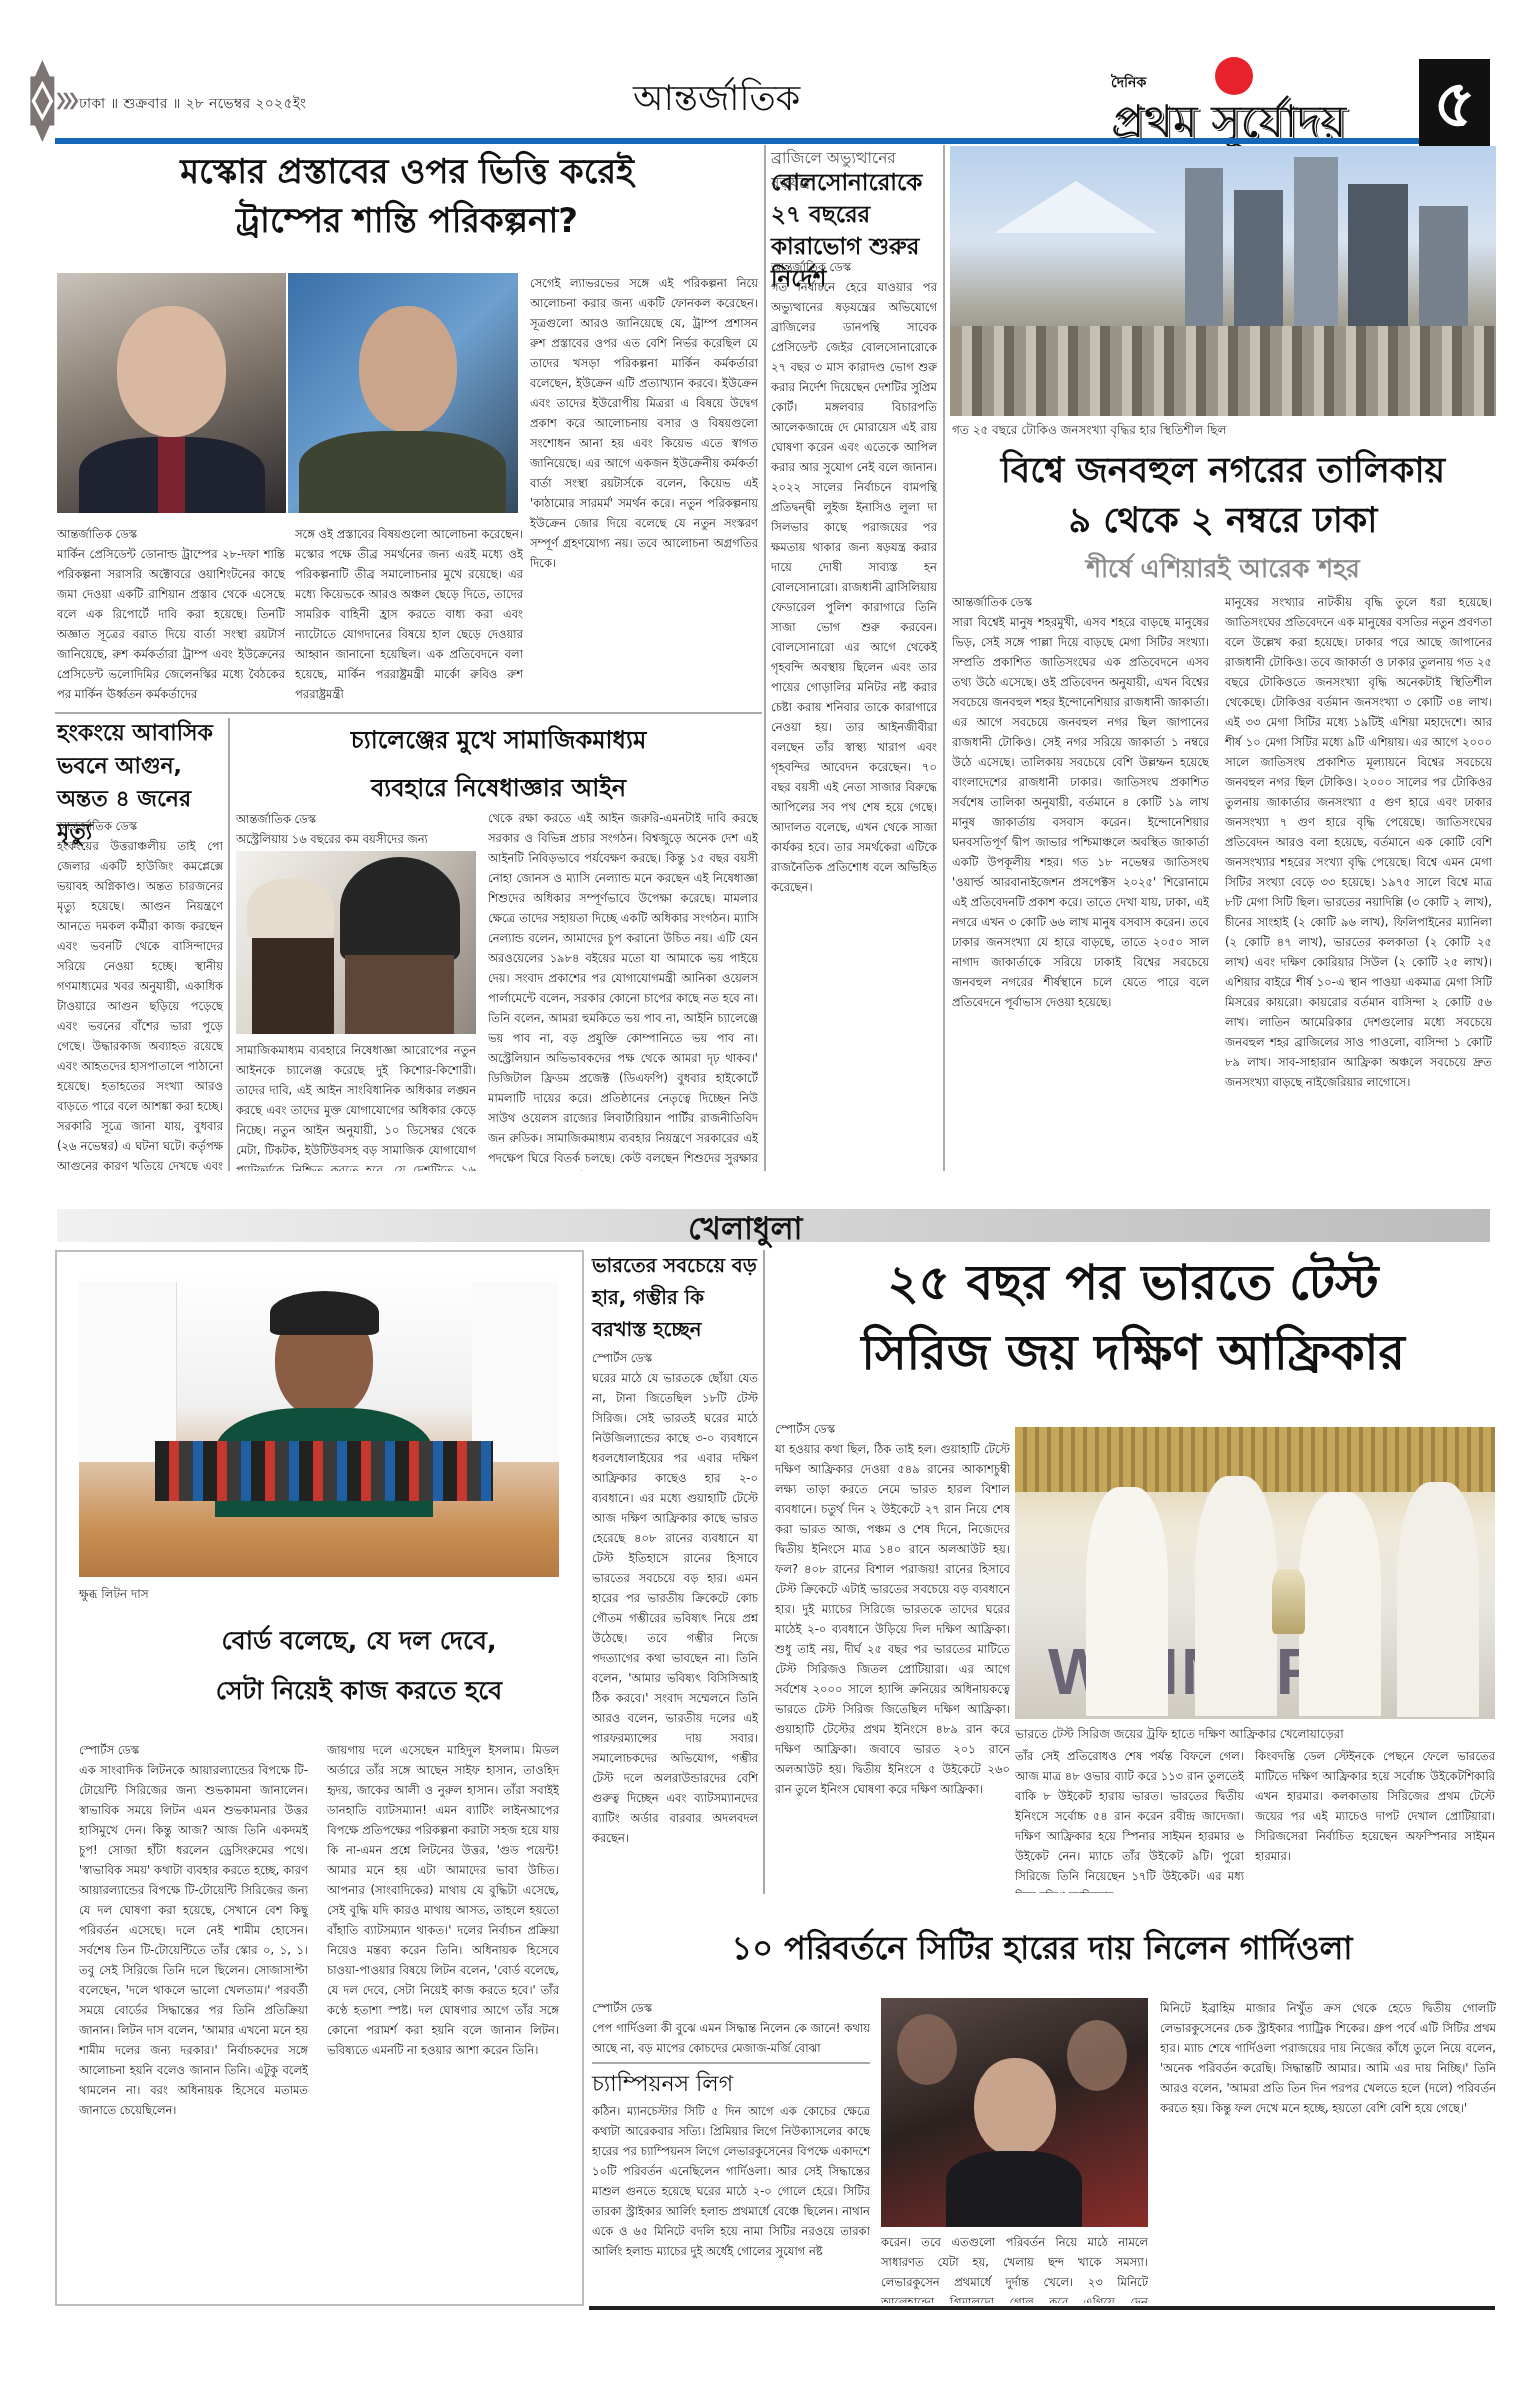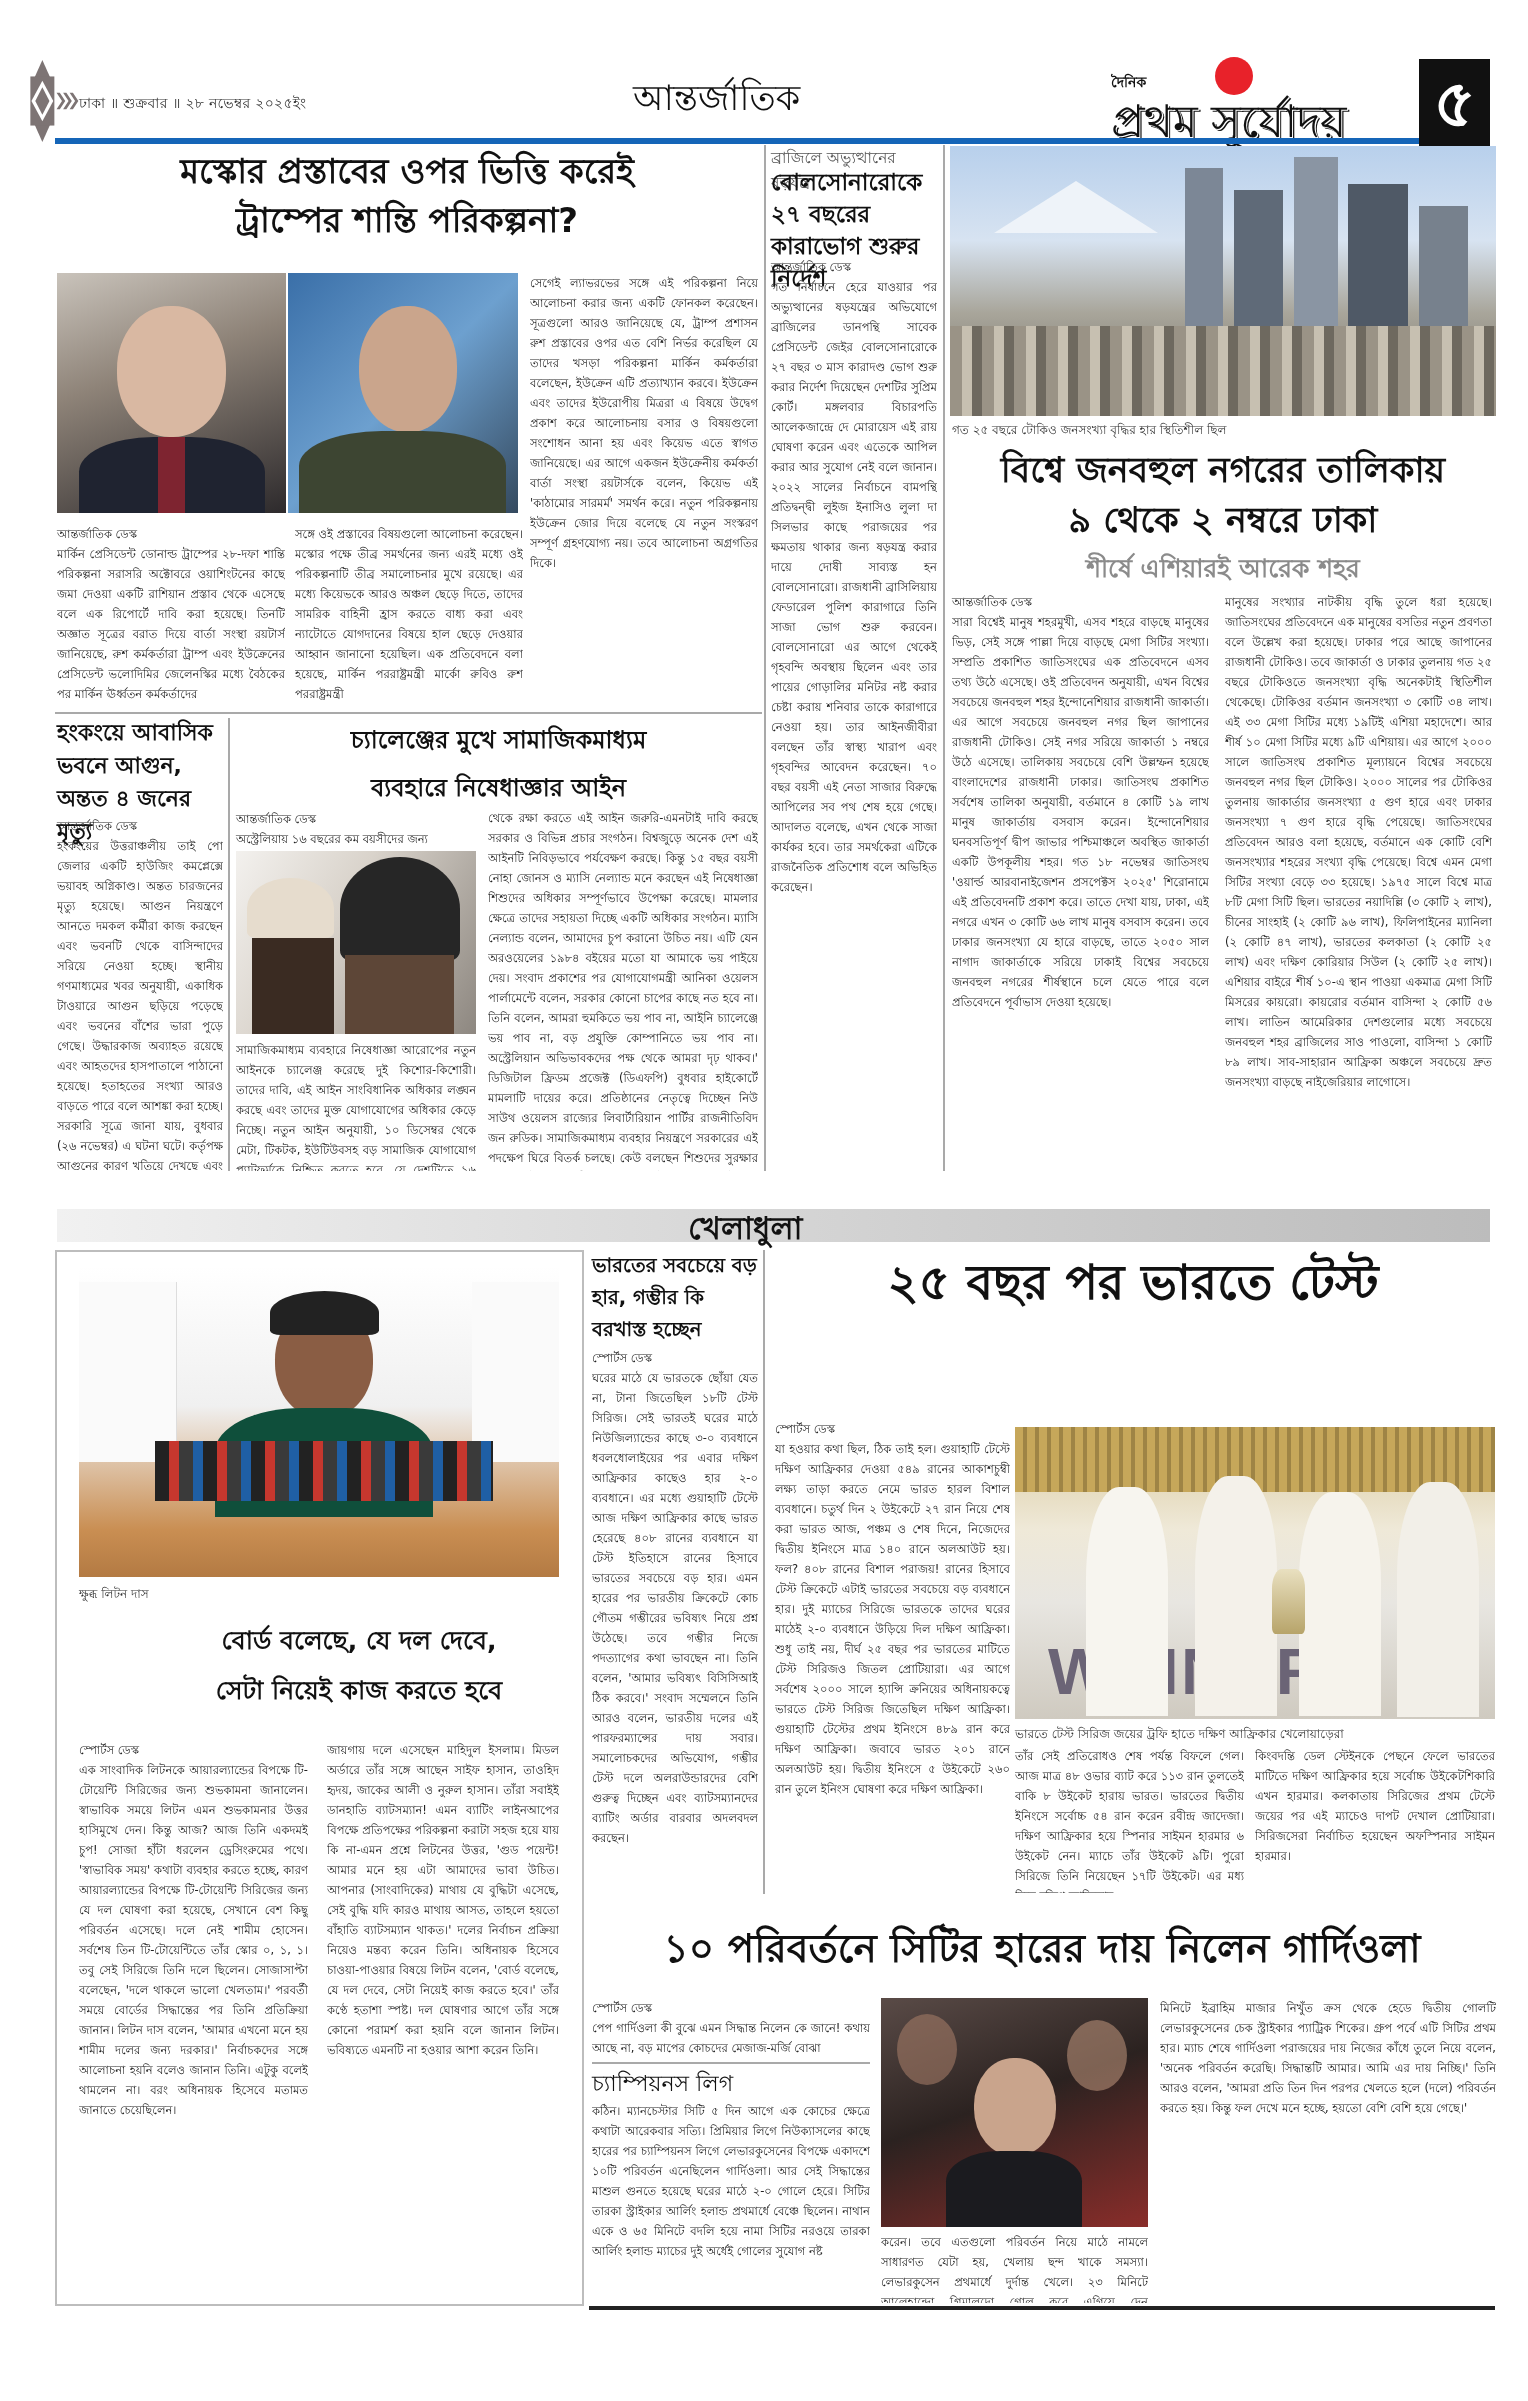--- a/index.html
+++ b/index.html
@@ -151,37 +151,38 @@
 <div class="abs body-text" style="left:79px; top:1760px; width:229px; height:540px; overflow:hidden;">এক সাংবাদিক লিটনকে আয়ারল্যান্ডের বিপক্ষে টি-টোয়েন্টি সিরিজের জন্য শুভকামনা জানালেন। স্বাভাবিক সময়ে লিটন এমন শুভকামনার উত্তর হাসিমুখে দেন। কিন্তু আজ? আজ তিনি একদমই চুপ! সোজা হাঁটা ধরলেন ড্রেসিংরুমের পথে। 'স্বাভাবিক সময়' কথাটা ব্যবহার করতে হচ্ছে, কারণ আয়ারল্যান্ডের বিপক্ষে টি-টোয়েন্টি সিরিজের জন্য যে দল ঘোষণা করা হয়েছে, সেখানে বেশ কিছু পরিবর্তন এসেছে। দলে নেই শামীম হোসেন। সর্বশেষ তিন টি-টোয়েন্টিতে তাঁর স্কোর ০, ১, ১। তবু সেই সিরিজে তিনি দলে ছিলেন। সোজাসাপ্টা বলেছেন, 'দলে থাকলে ভালো খেলতাম।' পরবর্তী সময়ে বোর্ডের সিদ্ধান্তের পর তিনি প্রতিক্রিয়া জানান। লিটন দাস বলেন, 'আমার এখনো মনে হয় শামীম দলের জন্য দরকার।' নির্বাচকদের সঙ্গে আলোচনা হয়নি বলেও জানান তিনি। এটুকু বলেই থামলেন না। বরং অধিনায়ক হিসেবে মতামত জানাতে চেয়েছিলেন।</div>
 <div class="abs body-text" style="left:327px; top:1740px; width:232px; height:561px; overflow:hidden;">জায়গায় দলে এসেছেন মাহিদুল ইসলাম। মিডল অর্ডারে তাঁর সঙ্গে আছেন সাইফ হাসান, তাওহিদ হৃদয়, জাকের আলী ও নুরুল হাসান। তাঁরা সবাইই ডানহাতি ব্যাটসম্যান! এমন ব্যাটিং লাইনআপের বিপক্ষে প্রতিপক্ষের পরিকল্পনা করাটা সহজ হয়ে যায় কি না-এমন প্রশ্নে লিটনের উত্তর, 'গুড পয়েন্ট! আমার মনে হয় এটা আমাদের ভাবা উচিত। আপনার (সাংবাদিকের) মাথায় যে বুদ্ধিটা এসেছে, সেই বুদ্ধি যদি কারও মাথায় আসত, তাহলে হয়তো বাঁহাতি ব্যাটসম্যান থাকত।' দলের নির্বাচন প্রক্রিয়া নিয়েও মন্তব্য করেন তিনি। অধিনায়ক হিসেবে চাওয়া-পাওয়ার বিষয়ে লিটন বলেন, 'বোর্ড বলেছে, যে দল দেবে, সেটা নিয়েই কাজ করতে হবে।' তাঁর কণ্ঠে হতাশা স্পষ্ট। দল ঘোষণার আগে তাঁর সঙ্গে কোনো পরামর্শ করা হয়নি বলে জানান লিটন। ভবিষ্যতে এমনটি না হওয়ার আশা করেন তিনি।</div>
 
 <div class="vrule" style="left:763px; top:1250px; height:644px;"></div>
 <div class="abs" style="left:592px; top:1250px; width:166px; font-size:19.6px; line-height:32px; font-weight:bold; color:#111;">ভারতের সবচেয়ে বড় হার, গম্ভীর কি বরখাস্ত হচ্ছেন</div>
 <div class="abs desk" style="left:592px; top:1348px;">স্পোর্টস ডেস্ক</div>
 <div class="abs body-text" style="left:592px; top:1368px; width:166px; height:524px; overflow:hidden;">ঘরের মাঠে যে ভারতকে ছোঁয়া যেত না, টানা জিতেছিল ১৮টি টেস্ট সিরিজ। সেই ভারতই ঘরের মাঠে নিউজিল্যান্ডের কাছে ৩-০ ব্যবধানে ধবলধোলাইয়ের পর এবার দক্ষিণ আফ্রিকার কাছেও হার ২-০ ব্যবধানে। এর মধ্যে গুয়াহাটি টেস্টে আজ দক্ষিণ আফ্রিকার কাছে ভারত হেরেছে ৪০৮ রানের ব্যবধানে যা টেস্ট ইতিহাসে রানের হিসাবে ভারতের সবচেয়ে বড় হার। এমন হারের পর ভারতীয় ক্রিকেটে কোচ গৌতম গম্ভীরের ভবিষ্যৎ নিয়ে প্রশ্ন উঠেছে। তবে গম্ভীর নিজে পদত্যাগের কথা ভাবছেন না। তিনি বলেন, 'আমার ভবিষ্যৎ বিসিসিআই ঠিক করবে।' সংবাদ সম্মেলনে তিনি আরও বলেন, ভারতীয় দলের এই পারফরম্যান্সের দায় সবার। সমালোচকদের অভিযোগ, গম্ভীর টেস্ট দলে অলরাউন্ডারদের বেশি গুরুত্ব দিচ্ছেন এবং ব্যাটসম্যানদের ব্যাটিং অর্ডার বারবার অদলবদল করছেন।</div>
 
 <div class="abs headline" style="left:770px; top:1247px; width:726px; font-size:48px; line-height:70px;">
   <div>২৫ বছর পর ভারতে টেস্ট</div>
+  <div>সিরিজ জয় দক্ষিণ আফ্রিকার</div>
 </div>
 <div class="abs desk" style="left:775px; top:1419px;">স্পোর্টস ডেস্ক</div>
 <div class="abs body-text" style="left:775px; top:1439px; width:235px; height:453px; overflow:hidden;">যা হওয়ার কথা ছিল, ঠিক তাই হল। গুয়াহাটি টেস্টে দক্ষিণ আফ্রিকার দেওয়া ৫৪৯ রানের আকাশচুম্বী লক্ষ্য তাড়া করতে নেমে ভারত হারল বিশাল ব্যবধানে। চতুর্থ দিন ২ উইকেটে ২৭ রান নিয়ে শেষ করা ভারত আজ, পঞ্চম ও শেষ দিনে, নিজেদের দ্বিতীয় ইনিংসে মাত্র ১৪০ রানে অলআউট হয়। ফল? ৪০৮ রানের বিশাল পরাজয়! রানের হিসাবে টেস্ট ক্রিকেটে এটাই ভারতের সবচেয়ে বড় ব্যবধানে হার। দুই ম্যাচের সিরিজে ভারতকে তাদের ঘরের মাঠেই ২-০ ব্যবধানে উড়িয়ে দিল দক্ষিণ আফ্রিকা। শুধু তাই নয়, দীর্ঘ ২৫ বছর পর ভারতের মাটিতে টেস্ট সিরিজও জিতল প্রোটিয়ারা। এর আগে সর্বশেষ ২০০০ সালে হ্যান্সি ক্রনিয়ের অধিনায়কত্বে ভারতে টেস্ট সিরিজ জিতেছিল দক্ষিণ আফ্রিকা। গুয়াহাটি টেস্টের প্রথম ইনিংসে ৪৮৯ রান করে দক্ষিণ আফ্রিকা। জবাবে ভারত ২০১ রানে অলআউট হয়। দ্বিতীয় ইনিংসে ৫ উইকেটে ২৬০ রান তুলে ইনিংস ঘোষণা করে দক্ষিণ আফ্রিকা।</div>
 <div class="photo" style="left:1015px; top:1427px; width:480px; height:292px; background:linear-gradient(180deg,#d8c79a 0%,#efe9d8 35%,#e8e6e1 60%,#cfcac0 100%);">
   <div style="position:absolute; left:0; top:0; width:480px; height:65px; background:repeating-linear-gradient(90deg,#c6a75a 0 7.6px,#9e8445 7.6px 12px);"></div>
   <div style="position:absolute; left:33px; top:207px; font-size:65px; font-weight:bold; color:#6b6476; font-family:'Liberation Sans',sans-serif; letter-spacing:2.2px;">WINNERS</div>
   <div style="position:absolute; left:71px; top:60px; width:82px; height:229px; background:#f7f5ef; border-radius:40% 40% 0 0;"></div>
   <div style="position:absolute; left:180px; top:49px; width:82px; height:240px; background:#f4f1ea; border-radius:40% 40% 0 0;"></div>
   <div style="position:absolute; left:284px; top:65px; width:82px; height:224px; background:#f6f3ec; border-radius:40% 40% 0 0;"></div>
   <div style="position:absolute; left:382px; top:55px; width:82px; height:235px; background:#f2efe8; border-radius:40% 40% 0 0;"></div>
   <div style="position:absolute; left:257px; top:142px; width:33px; height:65px; background:linear-gradient(#e9e0c0,#b7a46a); border-radius:30% 30% 10% 10%;"></div>
 </div>
 <div class="caption" style="left:1015px; top:1725px;">ভারতে টেস্ট সিরিজ জয়ের ট্রফি হাতে দক্ষিণ আফ্রিকার খেলোয়াড়েরা</div>
 <div class="abs body-text" style="left:1015px; top:1746px; width:229px; height:147px; overflow:hidden;">তাঁর সেই প্রতিরোধও শেষ পর্যন্ত বিফলে গেল। আজ মাত্র ৪৮ ওভার ব্যাট করে ১১৩ রান তুলতেই বাকি ৮ উইকেট হারায় ভারত। ভারতের দ্বিতীয় ইনিংসে সর্বোচ্চ ৫৪ রান করেন রবীন্দ্র জাদেজা। দক্ষিণ আফ্রিকার হয়ে স্পিনার সাইমন হারমার ৬ উইকেট নেন। ম্যাচে তাঁর উইকেট ৯টি। পুরো সিরিজে তিনি নিয়েছেন ১৭টি উইকেট। এর মধ্য দিয়ে দক্ষিণ আফ্রিকার</div>
 <div class="abs body-text" style="left:1255px; top:1746px; width:240px; height:147px; overflow:hidden;">কিংবদন্তি ডেল স্টেইনকে পেছনে ফেলে ভারতের মাটিতে দক্ষিণ আফ্রিকার হয়ে সর্বোচ্চ উইকেটশিকারি এখন হারমার। কলকাতায় সিরিজের প্রথম টেস্টে জয়ের পর এই ম্যাচেও দাপট দেখাল প্রোটিয়ারা। সিরিজসেরা নির্বাচিত হয়েছেন অফস্পিনার সাইমন হারমার।</div>
 
-<div class="abs headline" style="left:589px; top:1921px; width:906px; font-size:39px; line-height:55px;">১০ পরিবর্তনে সিটির হারের দায় নিলেন গার্দিওলা</div>
+<div class="abs headline" style="left:589px; top:1921px; width:906px; font-size:32px; line-height:55px;">১০ পরিবর্তনে সিটির হারের দায় নিলেন গার্দিওলা</div>
 <div class="abs desk" style="left:592px; top:1998px;">স্পোর্টস ডেস্ক</div>
 <div class="abs body-text" style="left:592px; top:2018px; width:278px; height:40px; overflow:hidden;">পেপ গার্দিওলা কী বুঝে এমন সিদ্ধান্ত নিলেন কে জানে! কথায় আছে না, বড় মাপের কোচদের মেজাজ-মর্জি বোঝা</div>
 <div class="hrule" style="left:592px; top:2062px; width:278px;"></div>
 <div class="abs" style="left:592px; top:2066px; font-size:22px; color:#111;">চ্যাম্পিয়নস লিগ</div>
 <div class="abs body-text" style="left:592px; top:2101px; width:278px; height:202px; overflow:hidden;">কঠিন। ম্যানচেস্টার সিটি ৫ দিন আগে এক কোচের ক্ষেত্রে কথাটা আরেকবার সত্যি। প্রিমিয়ার লিগে নিউক্যাসলের কাছে হারের পর চ্যাম্পিয়নস লিগে লেভারকুসেনের বিপক্ষে একাদশে ১০টি পরিবর্তন এনেছিলেন গার্দিওলা। আর সেই সিদ্ধান্তের মাশুল গুনতে হয়েছে ঘরের মাঠে ২-০ গোলে হেরে। সিটির তারকা স্ট্রাইকার আর্লিং হলান্ড প্রথমার্ধে বেঞ্চে ছিলেন। নাথান একে ও ৬৫ মিনিটে বদলি হয়ে নামা সিটির নরওয়ে তারকা আর্লিং হলান্ড ম্যাচের দুই অর্ধেই গোলের সুযোগ নষ্ট</div>
 
 <div class="photo" style="left:881px; top:1998px; width:267px; height:229px; background:linear-gradient(160deg,#5a4b47 0%,#2b2220 45%,#8a2d2a 100%);">
   <div style="position:absolute; left:16.4px; top:16.4px; width:60px; height:71px; border-radius:50%; background:#a27a66; opacity:0.6;"></div>
   <div style="position:absolute; left:186px; top:22px; width:60px; height:71px; border-radius:50%; background:#b68d77; opacity:0.6;"></div>
   <div style="position:absolute; left:93px; top:60px; width:82px; height:98px; border-radius:48%; background:#c9a48c;"></div>

